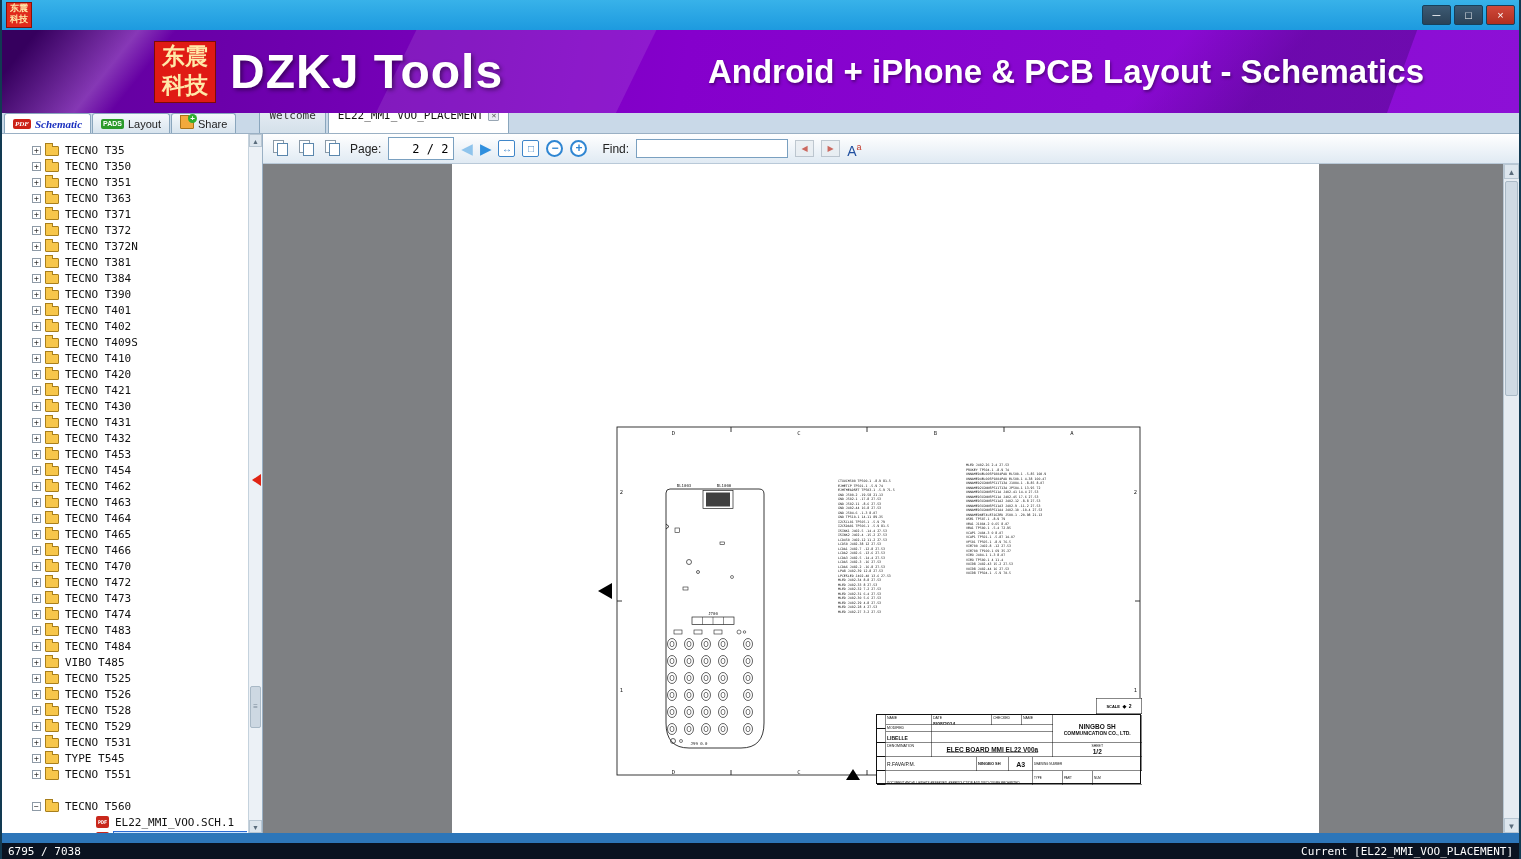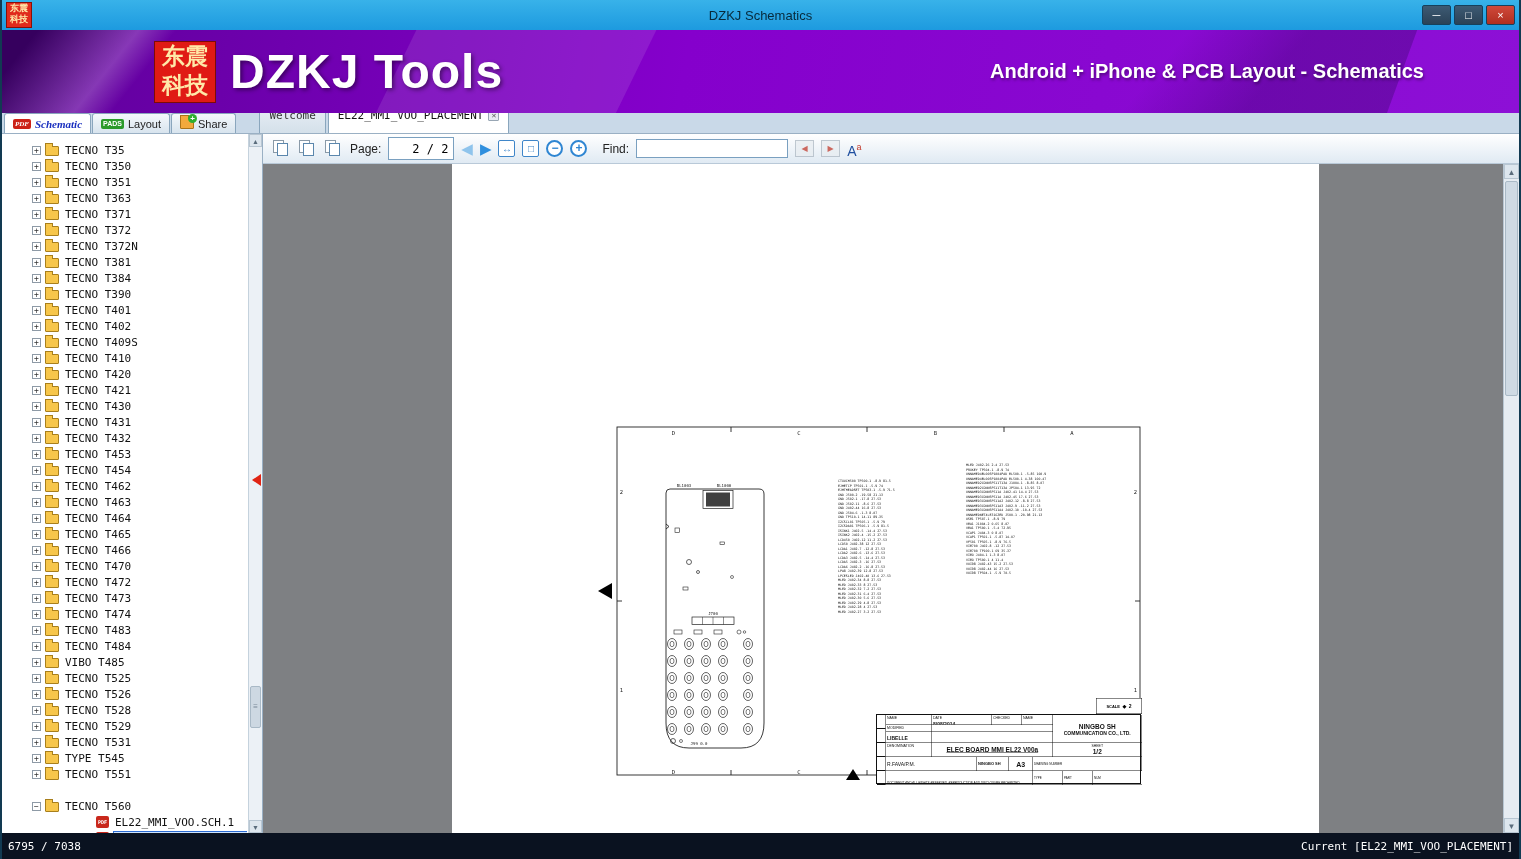--- a/index.html
+++ b/index.html
@@ -15,21 +15,21 @@
   .win-btn.close{background:linear-gradient(#d0493a,#b02e20)}
 
   
   .banner{height:83px;background:linear-gradient(100deg,#5e0099,#8500cc 45%,#8d10d6);display:flex;align-items:center;padding-left:152px;position:relative;overflow:hidden;flex:none}
   .deco{position:absolute;pointer-events:none}
   .deco1{left:-60px;top:-30px;width:300px;height:160px;background:linear-gradient(115deg,#36005e 25%,rgba(255,255,255,.22) 52%,transparent 62%);transform:skewX(-18deg)}
   .deco2{left:390px;top:-20px;width:240px;height:140px;background:rgba(255,255,255,.10);transform:skewX(-26deg)}
   .deco3{right:120px;top:-20px;width:340px;height:140px;background:linear-gradient(115deg,transparent 30%,rgba(20,0,60,.25) 60%);transform:skewX(-20deg)}
   .logo{width:62px;height:62px;background:#e01a14;border:1px solid #7d0b06;color:#ffe9a8;font-weight:bold;font-size:23px;line-height:29px;text-align:center;z-index:1;flex:none}
   .app-title{margin-left:14px;color:#fff;font-size:48px;font-weight:bold;letter-spacing:1px;text-shadow:2px 2px 4px rgba(0,0,0,.45);z-index:1}
-  .tagline{margin-left:auto;margin-right:95px;color:#fff;font-size:20px;font-weight:bold;text-shadow:1px 2px 3px rgba(0,0,0,.4);z-index:1}
+  .tagline{margin-left:auto;margin-right:95px;color:#fff;font-size:33px;font-weight:bold;text-shadow:1px 2px 3px rgba(0,0,0,.4);z-index:1}
 
   
   .tabrow{height:21px;background:#c9d9e8;border-bottom:1px solid #9ab0c4;display:flex;align-items:flex-end;padding-left:2px;flex:none}
   .app-tab{height:20px;display:flex;align-items:center;gap:4px;padding:0 8px;font-size:11px;border:1px solid #8aa6bd;border-bottom:none;border-radius:3px 3px 0 0;background:linear-gradient(#f4f8fb,#d8e4ee);margin-right:1px;color:#222}
   .app-tab.active{background:#fff;color:#1a2fbf;font-family:"Liberation Serif",serif;font-style:italic;font-weight:bold}
   .badge{font-size:7px;font-weight:bold;color:#fff;padding:1px 2px;border-radius:2px;line-height:8px}
   .badge.pdf{background:#cc2218}
   .badge.pads{background:#2a9a2a}
   .share-ico{position:relative;width:14px;height:11px;background:#f2a93c;border:1px solid #a9731a;border-radius:1px}
   .share-ico::before{content:"";position:absolute;left:-1px;top:-4px;width:7px;height:3px;background:#f2a93c;border:1px solid #a9731a;border-bottom:none}
@@ -95,32 +95,31 @@
   .scalebox{position:absolute;left:644px;top:534px;width:46px;height:16px}
   .scalebox-in{width:92px;height:32px;transform:scale(.5);transform-origin:0 0;border:1.5px solid #111;background:#fff;display:flex;align-items:center;justify-content:center;gap:5px;font-size:10px;font-weight:bold}
 
   .vscroll{position:absolute;right:0;top:0;bottom:0;width:16px;background:#e6ecf2;border-left:1px solid #b8c6d2}
   .varrow{position:absolute;left:0;width:15px;height:15px;font-size:8px;line-height:15px;text-align:center;color:#5a6c7c;background:#dde6ee;border:1px solid #b8c6d2}
   .varrow.up{top:0}
   .varrow.down{bottom:0}
   .vthumb{position:absolute;left:1px;top:17px;width:13px;height:215px;background:#cfdae4;border:1px solid #a9b9c6;border-radius:2px}
 
   
-  .status{height:26px;display:flex;flex:none}
+  .status{height:26px;display:flex;flex-direction:column;flex:none}
   .status-blue{height:10px;background:#2d76b9}
   .status-dark{flex:1;background:#0a1220;color:#fff;font-size:11px;font-family:"DejaVu Sans Mono",monospace;display:flex;justify-content:space-between;align-items:center;padding:0 6px}
 </style>
 </head>
 <body>
 
 <div class="window">
 
   <div class="titlebar">
     <div class="app-icon"><span>东震</span><br><span>科技</span></div>
-    <div class="win-title">DZKJ Schematics</div>
     <div class="win-buttons">
       <div class="win-btn">─</div>
       <div class="win-btn">□</div>
       <div class="win-btn close">×</div>
     </div>
   </div>
 
   <div class="banner">
     <div class="deco deco1"></div>
     <div class="deco deco2"></div>

